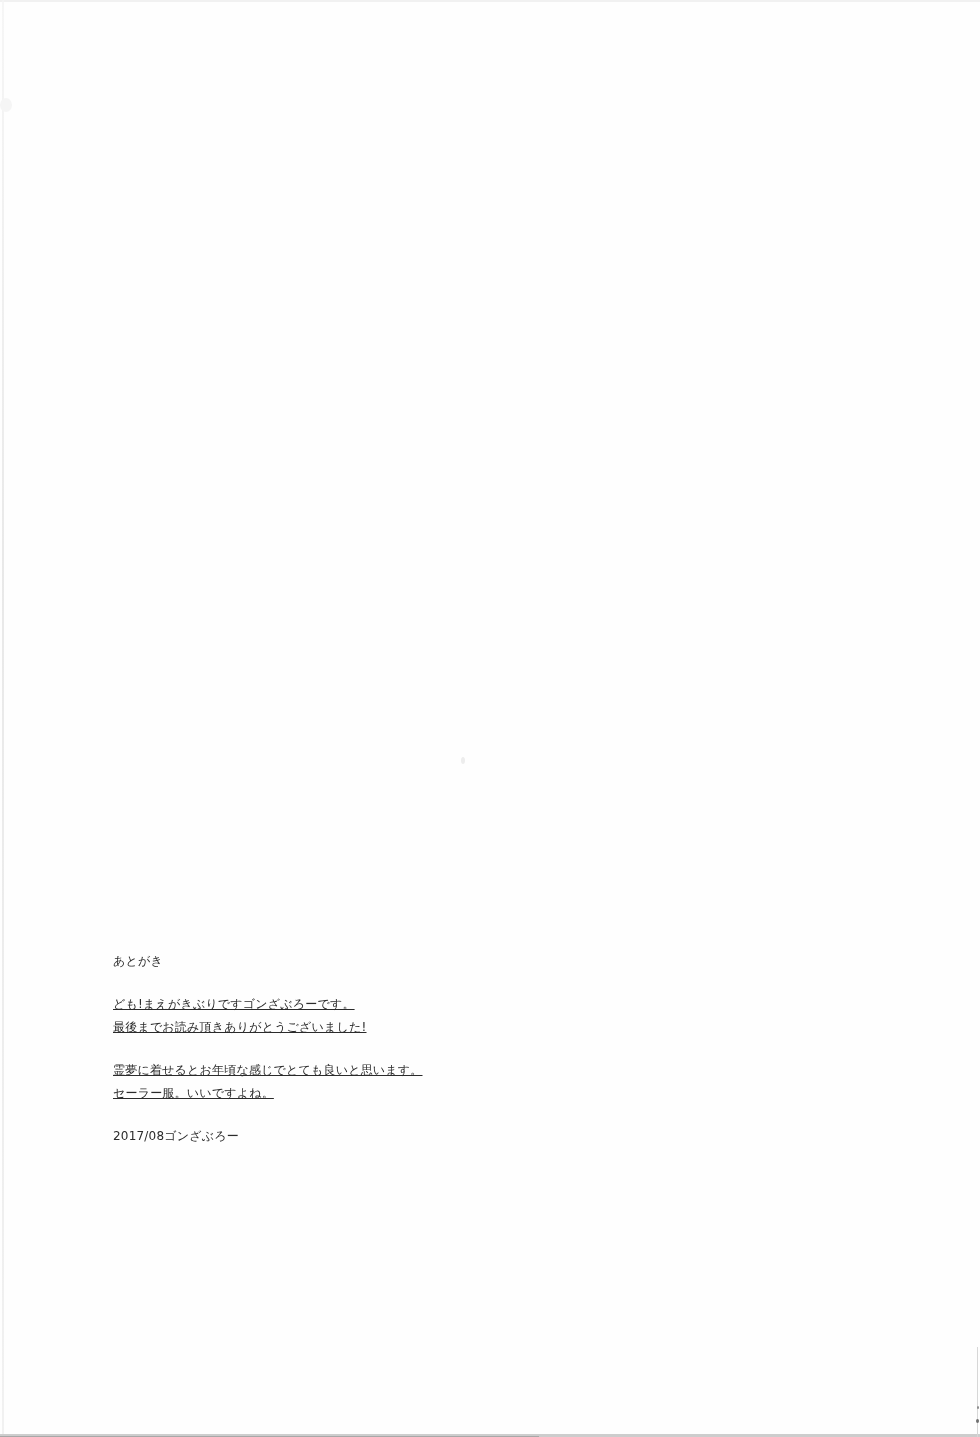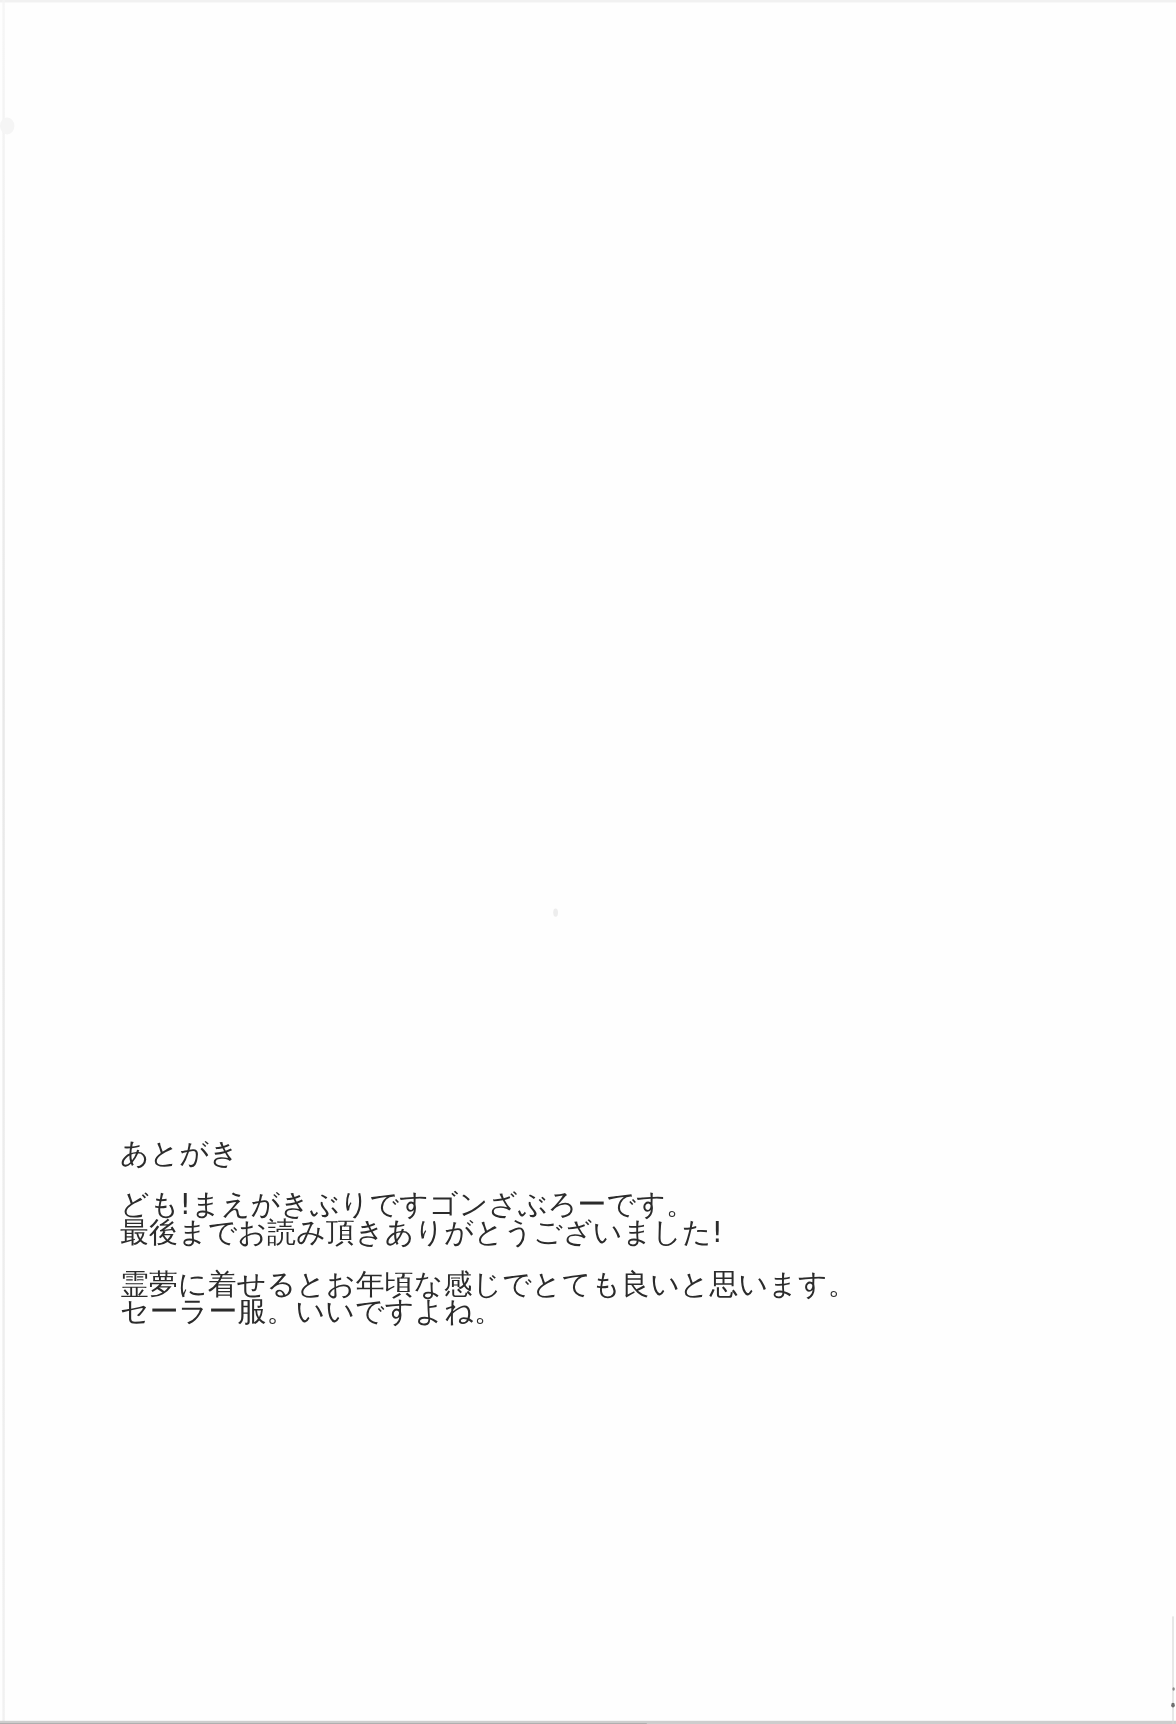--- a/index.html
+++ b/index.html
@@ -77,39 +77,40 @@
   .smudge-left {
     position: absolute;
     left: 0; top: 98px;
     width: 12px; height: 14px;
     background: #f5f5f5;
     border-radius: 50%;
   }
   
   .text-block {
     position: absolute;
-    left: 100px;
+    left: 113px;
     top: 950px;
     width: 720px;
     color: #2b2b2b;
-    font-size: 24px;
+    font-size: 12px;
     line-height: 23.5px;
     letter-spacing: 0.2px;
     filter: blur(0.3px);
   }
   .text-block .heading {
     margin: 0 0 19px 0;
     font-weight: normal;
   }
   .text-block p {
     margin: 0 0 19px 0;
   }
   .text-block .line {
     display: block;
     white-space: nowrap;
+    text-decoration: underline;
   }
   .signature {
     margin: 0;
   }
 </style>
 </head>
 <body>
 
 <div class="page">
 
@@ -135,15 +136,16 @@
     <p>
       <span class="line">霊夢に着せるとお年頃な感じでとても良いと思います。</span>
       <span class="line">セーラー服。いいですよね。</span>
     </p>
 
 
     <p>
     </p>
 
 
+    <p class="signature">2017/08ゴンざぶろー</p>
 
   </div>
 </div>
 
 </body></html>

